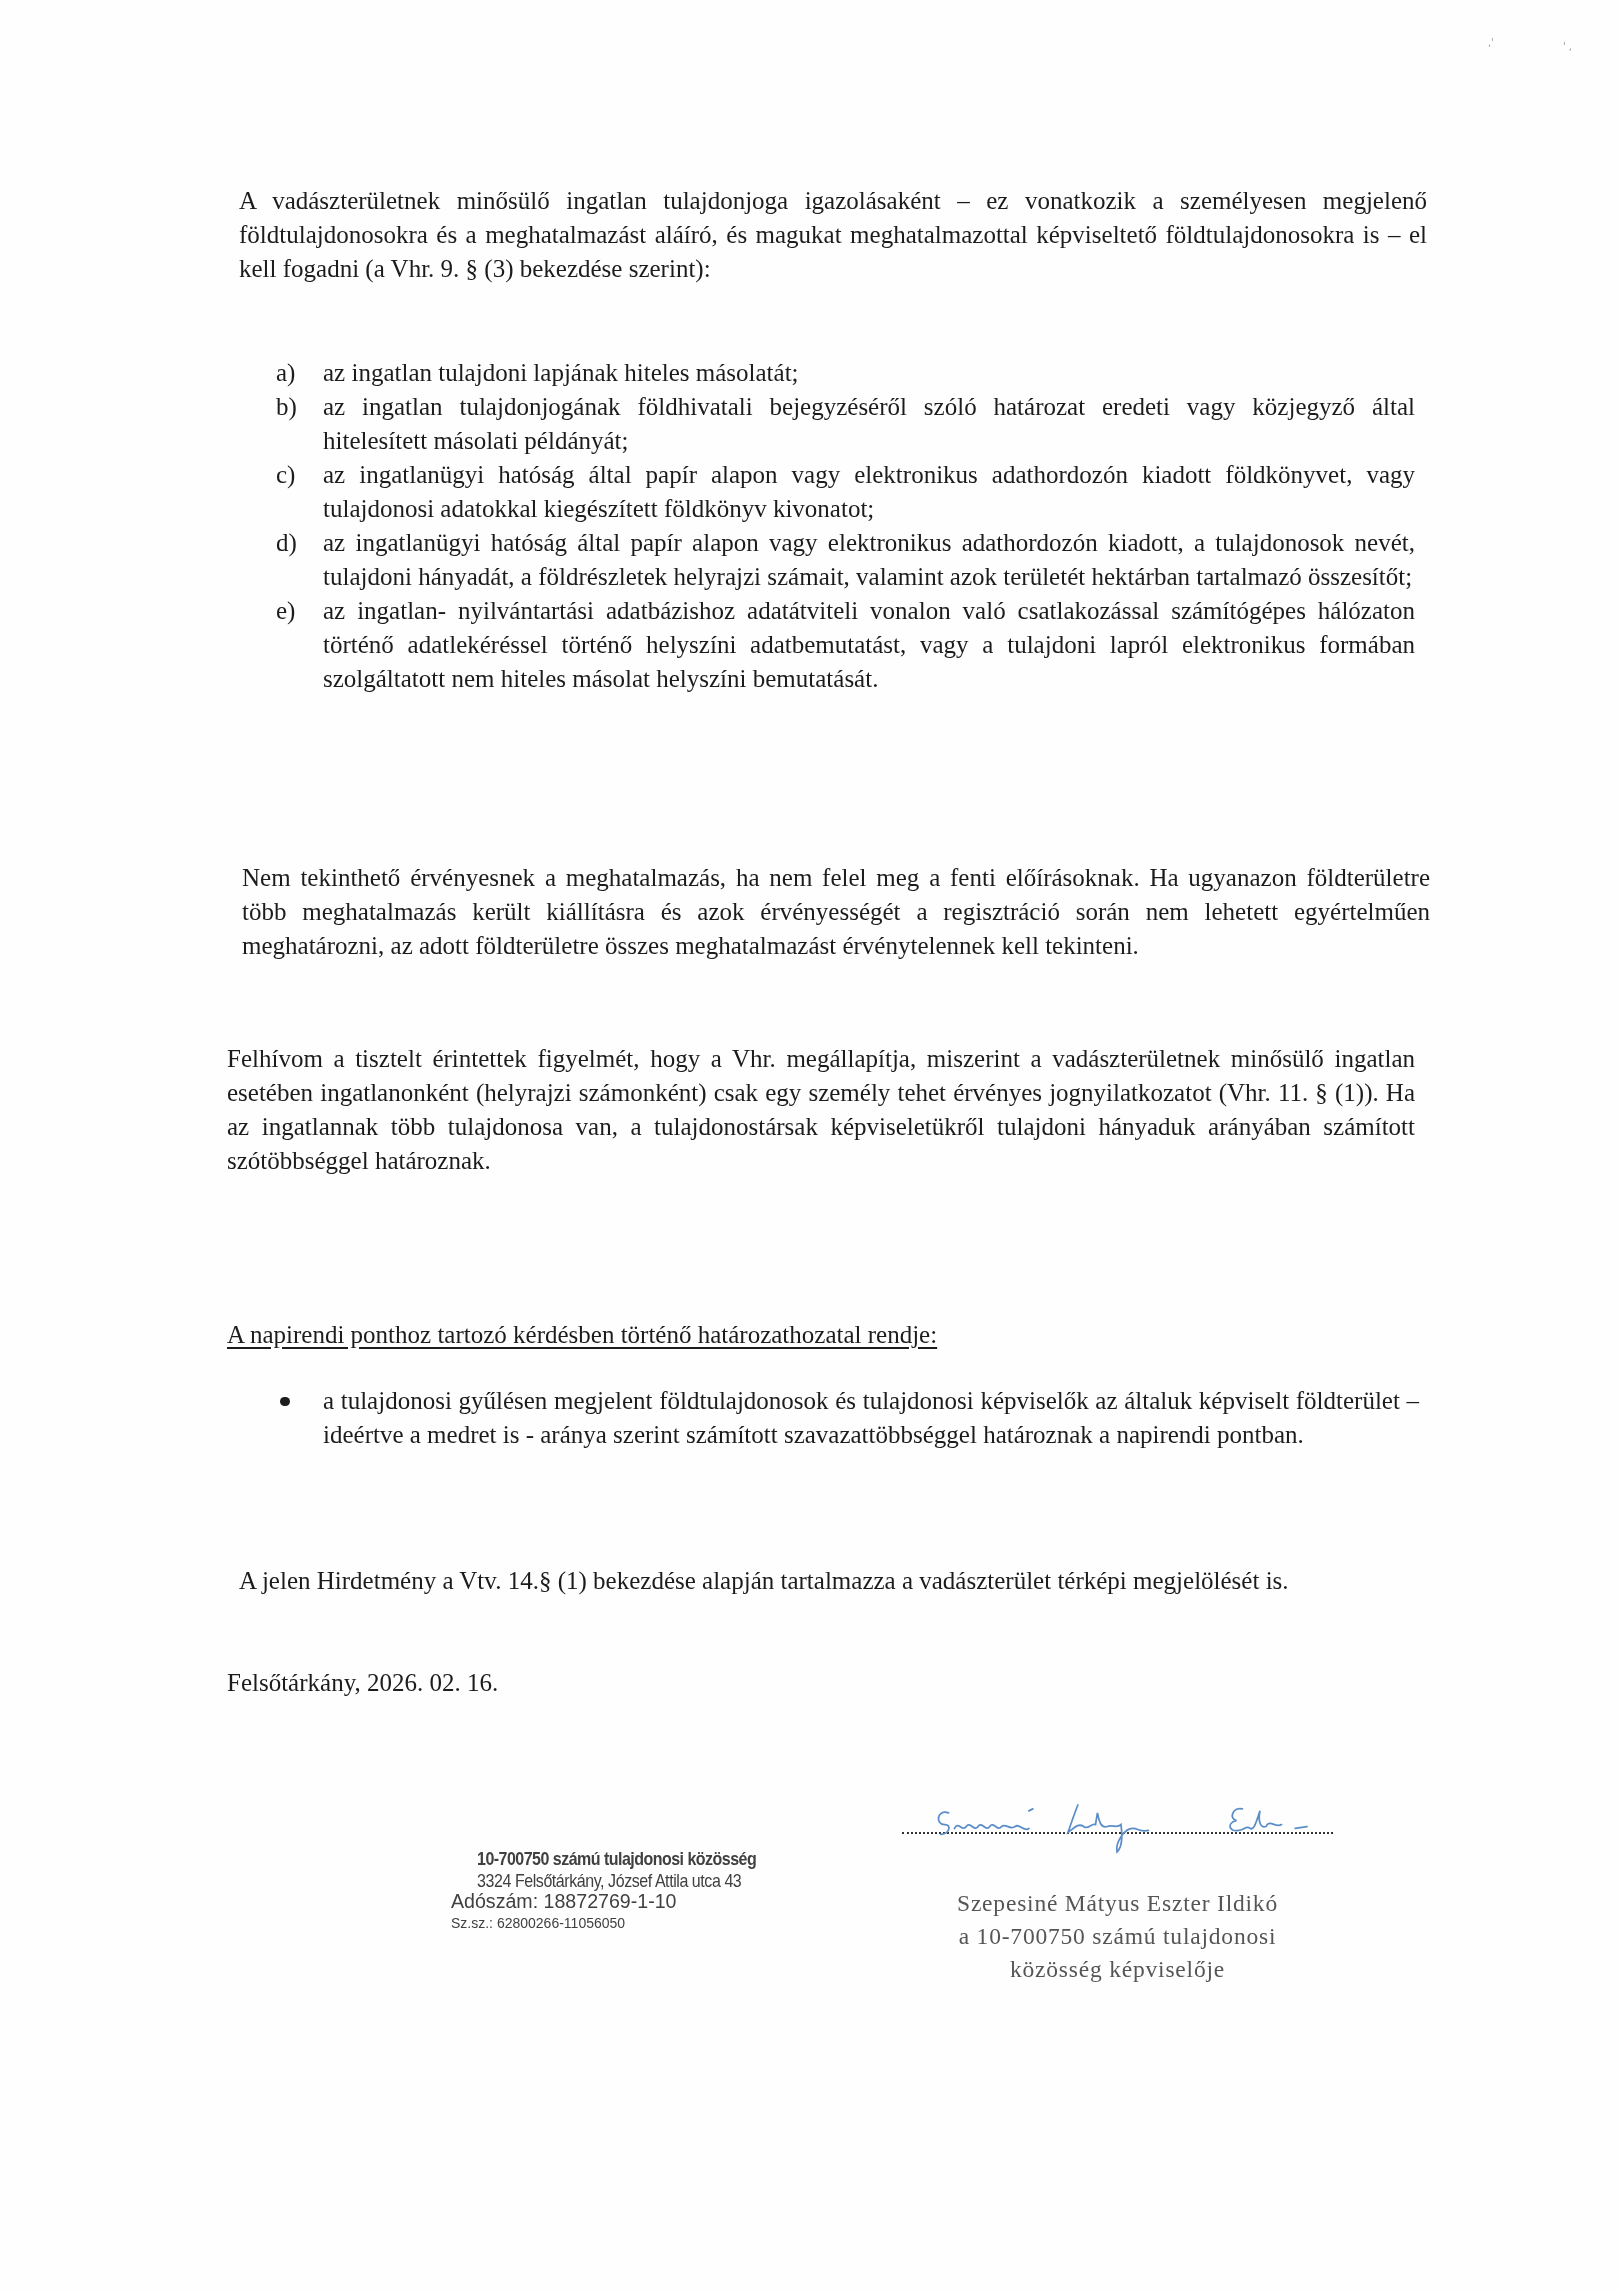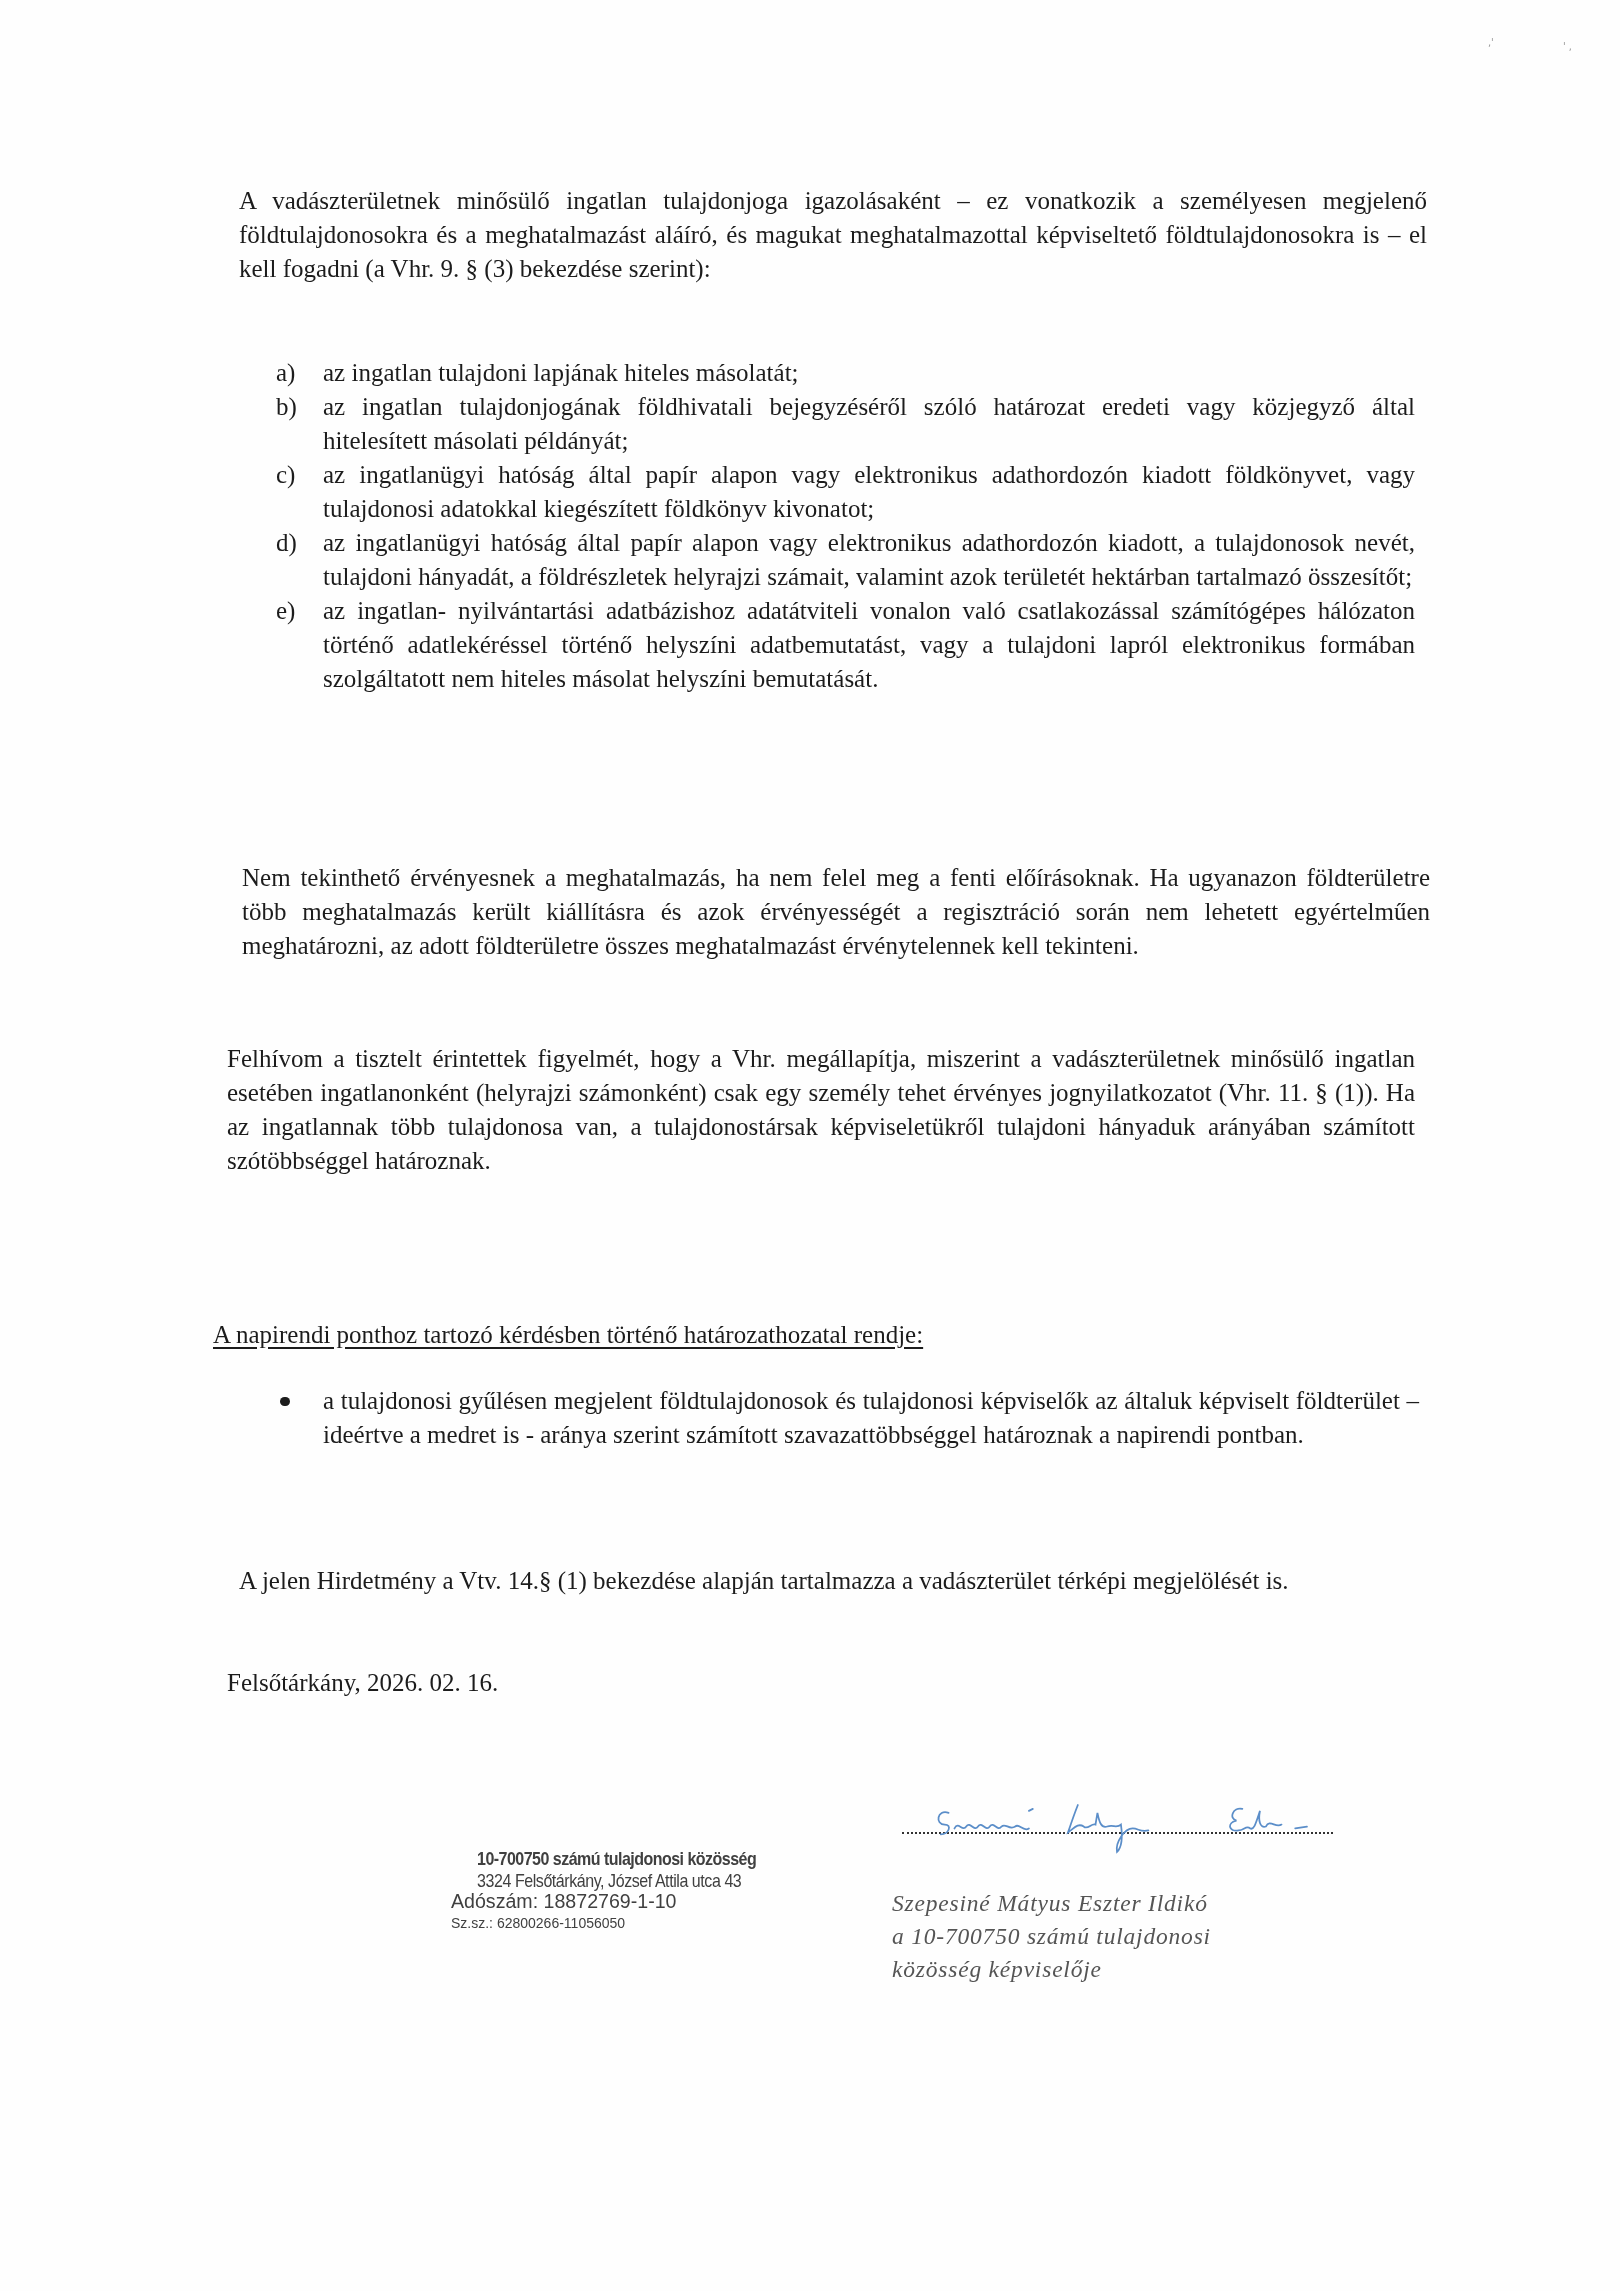--- a/index.html
+++ b/index.html
@@ -8,40 +8,40 @@
   .text {
     font-family: "Liberation Serif", "DejaVu Serif", serif;
     font-size: 25px;
     line-height: 34px;
     color: #1c1c1c;
   }
   .para { position: absolute; left: 227px; width: 1188px; text-align: justify; text-align-last: left; }
   .list { position: absolute; left: 227px; width: 1188px; top: 356px; margin: 0; padding: 0; list-style: none; }
   .list li { position: relative; padding-left: 96px; text-align: justify; text-align-last: left; }
   .list li .marker { position: absolute; left: 49px; top: 0; }
-  .heading { position: absolute; left: 213px; top: 1318px; text-decoration: underline; text-underline-offset: 3.9px; }
+  .heading { position: absolute; left: 227px; top: 1318px; text-decoration: underline; text-underline-offset: 3.9px; }
   .bullet-list { position: absolute; left: 227px; width: 1188px; top: 1380px; margin: 4px; padding: 0; list-style: none; }
   .bullet-list li { position: relative; padding-left: 92px; text-align: justify; text-align-last: left; }
   .bullet-list li .dot { position: absolute; left: 49px; top: 12.7px; width: 9.8px; height: 9.8px; border-radius: 50%; background: #1c1c1c; }
   .stamp {
     position: absolute; left: 451px; top: 1848px; width: 372px;
     font-family: "Liberation Sans", "DejaVu Sans", sans-serif;
     color: #404040; text-align: left; line-height: 21.6px;
   }
   .stamp .l1 { font-size: 18.6px; font-weight: bold; letter-spacing: -0.6px; transform: scaleX(0.86); }
   .stamp .l2 { font-size: 18.6px; letter-spacing: -0.5px; transform: scaleX(0.86); }
   .stamp .l3 { font-size: 19.6px; }
   .stamp .l4 { font-size: 14px; }
   .sig-area { position: absolute; left: 902px; top: 1799px; width: 451px; height: 59px; }
   .dots { position: absolute; left: 0; top: 33px; width: 431px; border-bottom: 2.9px dotted #333; }
   .signature { position: absolute; left: 29px; top: 0; }
   .signer {
-    position: absolute; left: 892px; top: 1887px; width: 451px; text-align: left;
+    position: absolute; left: 892px; top: 1887px; width: 451px; text-align: center;
     font-family: "Liberation Serif", "DejaVu Serif", serif;
-    font-size: 23.5px; line-height: 33px; color: #555; letter-spacing: 0.8px; font-style: italic;
+    font-size: 23.5px; line-height: 33px; color: #555; letter-spacing: 0.8px;
   }
   .scan-mark { position: absolute; color: #999; font-size: 9.8px; font-family: "DejaVu Sans", sans-serif; }
 </style>
 </head>
 <body>
 
 <div class="page">
 
   <span class="scan-mark" style="left:1488px; top:37px;">,'</span>
   <span class="scan-mark" style="left:1563px; top:41px;">' ,</span>

